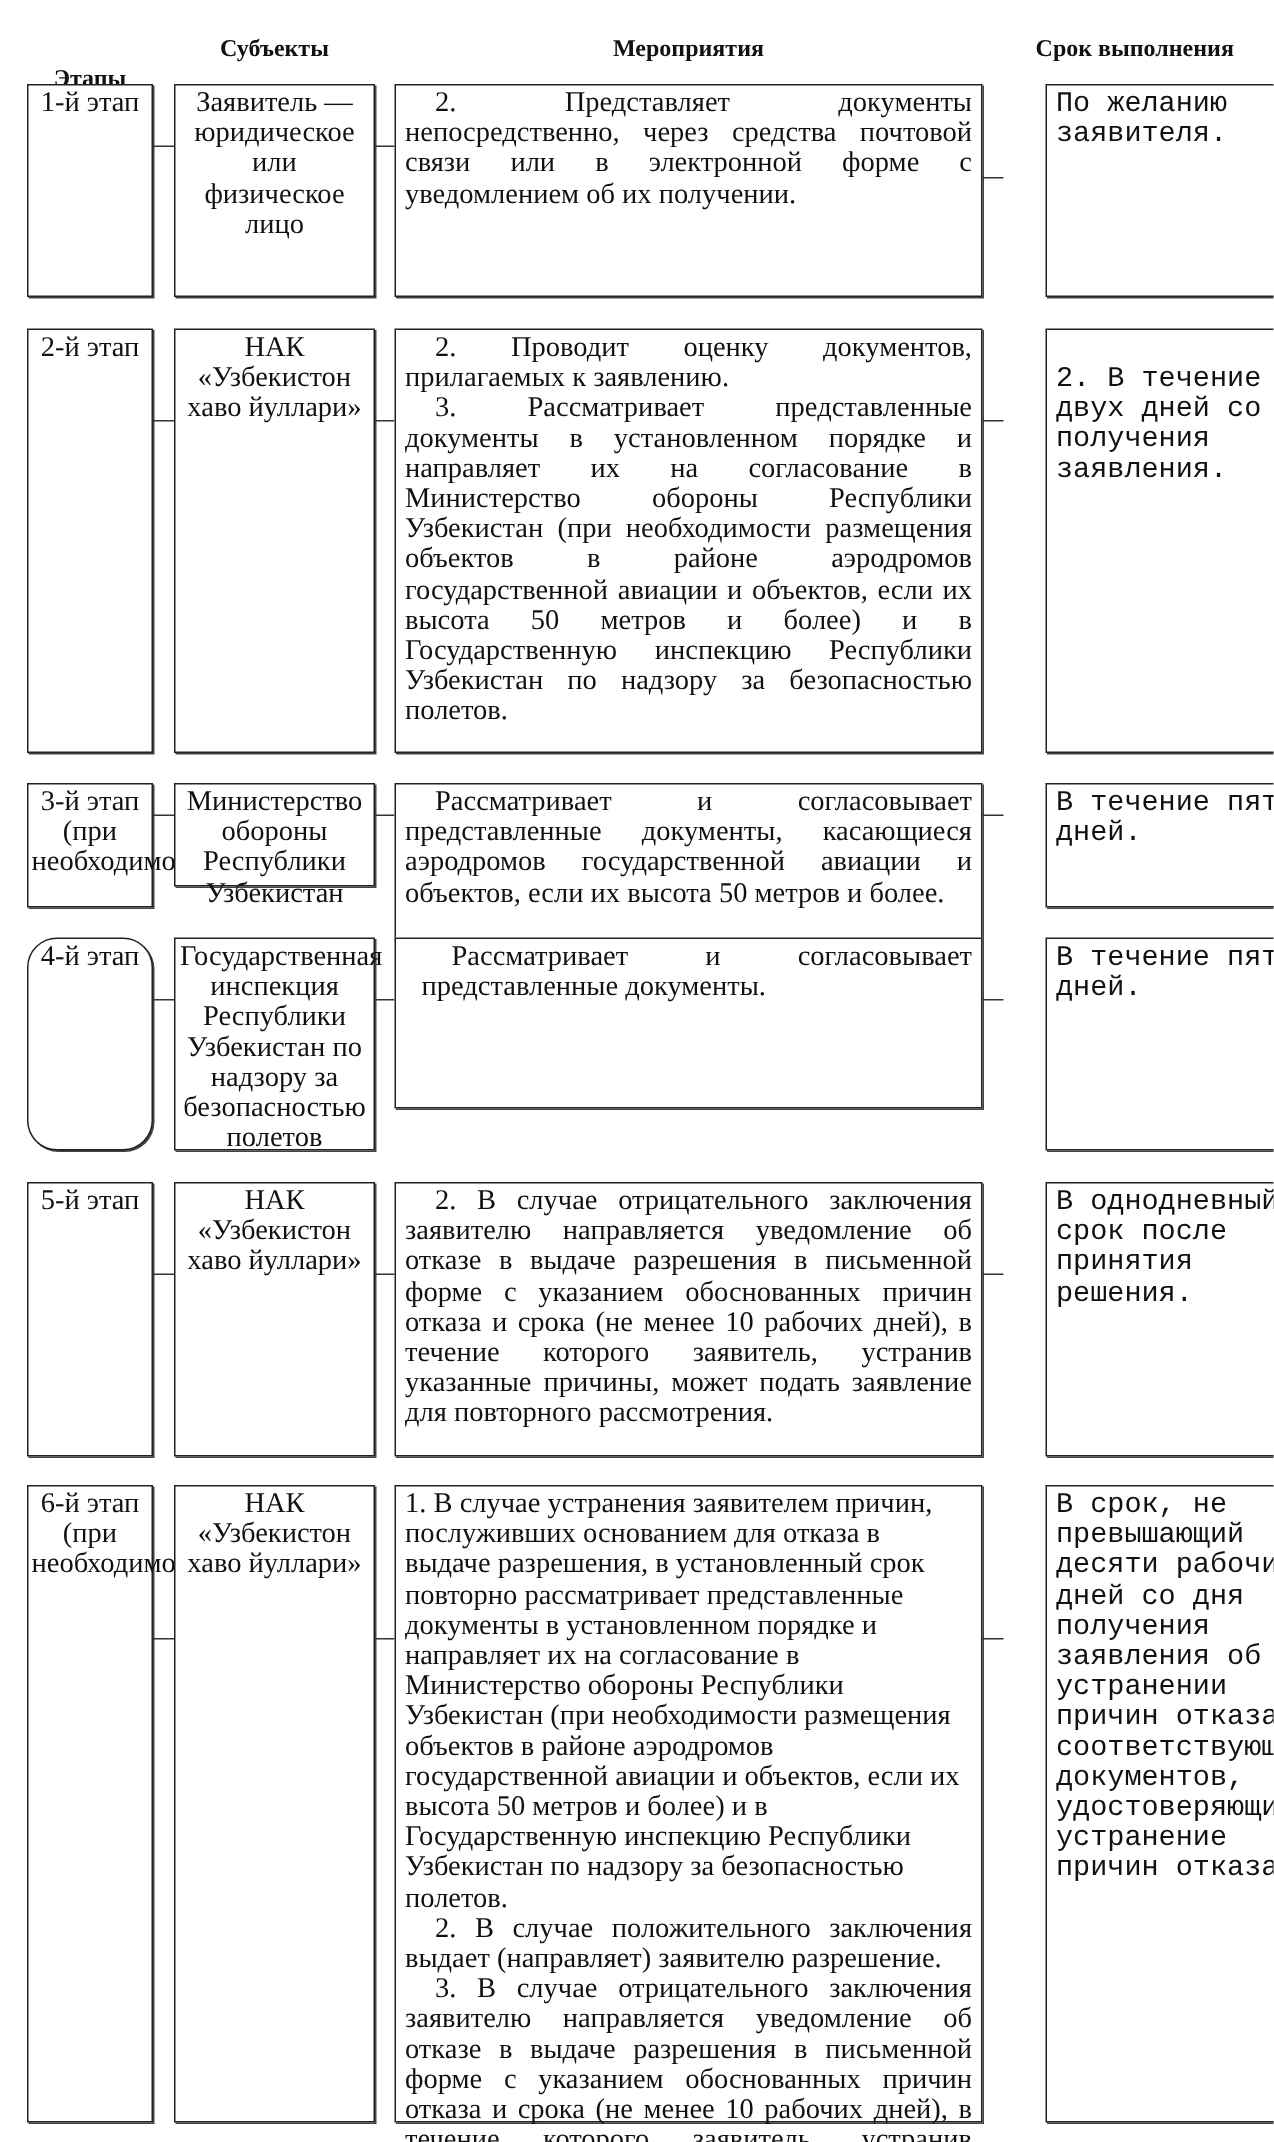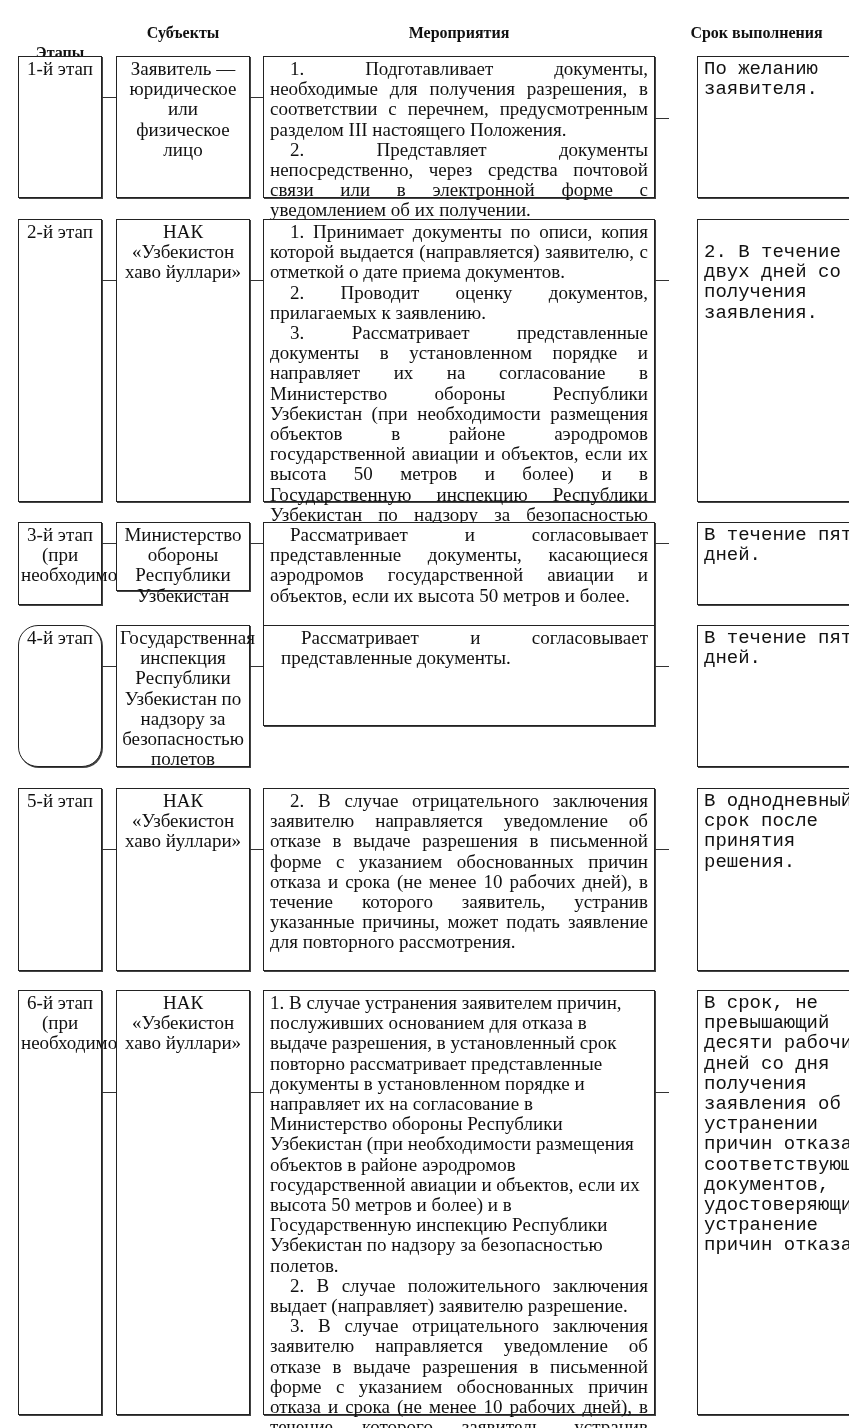--- a/index.html
+++ b/index.html
@@ -24,36 +24,34 @@
 <div class="hdr" style="left:116px;width:134px;">Субъекты</div>
 <div class="hdr" style="left:263px;width:392px;">Мероприятия</div>
 <div class="hdr" style="left:669px;width:175px;">Срок выполнения</div>
 
 <div>
   <div class="box c1" style="top:56px;height:142px;"><span>1-й этап</span></div>
   <div class="conn" style="left:102px;width:14px;top:97px;"></div>
   <div class="box c2" style="top:56px;height:142px;"><span>Заявитель — юридическое или физическое лицо</span></div>
   <div class="conn" style="left:250px;width:13px;top:97px;"></div>
   <div class="box c3" style="top:56px;height:142px;">
-    <p class="para ind">1. Подготавливает документы, необходимые для получения разрешения, в соответствии с перечнем, предусмотренным разделом III настоящего Положения.</p>
     <p class="para ind">2. Представляет документы непосредственно, через средства почтовой связи или в электронной форме с уведомлением об их получении.</p>
   </div>
   <div class="conn" style="left:655px;width:14px;top:118px;"></div>
   <div class="box c4" style="top:56px;height:142px;">
     <p class="para">По желанию заявителя.</p>
   </div>
 </div>
 
 <div>
   <div class="box c1" style="top:219px;height:283px;"><span>2-й этап</span></div>
   <div class="conn" style="left:102px;width:14px;top:280px;"></div>
   <div class="box c2" style="top:219px;height:283px;"><span>НАК «Узбекистон хаво йуллари»</span></div>
   <div class="conn" style="left:250px;width:13px;top:280px;"></div>
   <div class="box c3" style="top:219px;height:283px;">
-    <p class="para ind">1. Принимает документы по описи, копия которой выдается (направляется) заявителю, с отметкой о дате приема документов.</p>
     <p class="para ind">2. Проводит оценку документов, прилагаемых к заявлению.</p>
     <p class="para ind">3. Рассматривает представленные документы в установленном порядке и направляет их на согласование в Министерство обороны Республики Узбекистан (при необходимости размещения объектов в районе аэродромов государственной авиации и объектов, если их высота 50 метров и более) и в Государственную инспекцию Республики Узбекистан по надзору за безопасностью полетов.</p>
   </div>
   <div class="conn" style="left:655px;width:14px;top:280px;"></div>
   <div class="box c4" style="top:219px;height:283px;">
     <div class="sp"></div>
     <p class="para">2. В течение двух дней со дня получения заявления.</p>
   </div>
 </div>
 
@@ -69,21 +67,21 @@
   <div class="box c4" style="top:522px;height:83px;">
     <p class="para">В течение пяти дней.</p>
   </div>
 </div>
 
 <div>
   <div class="box c1" style="top:625px;height:142px;border-radius:20px;"><span>4-й этап</span></div>
   <div class="conn" style="left:102px;width:14px;top:666px;"></div>
   <div class="box c2" style="top:625px;height:142px;"><span>Государственная инспекция Республики Узбекистан по надзору за безопасностью полетов</span></div>
   <div class="conn" style="left:250px;width:13px;top:666px;"></div>
-  <div class="box c3" style="top:625px;height:101px;padding-left:17px;">
+  <div class="box c3" style="top:625px;height:114px;padding-left:17px;">
     <p class="para ind">Рассматривает и согласовывает представленные документы.</p>
   </div>
   <div class="conn" style="left:655px;width:14px;top:666px;"></div>
   <div class="box c4" style="top:625px;height:142px;">
     <p class="para">В течение пяти дней.</p>
   </div>
 </div>
 
 <div>
   <div class="box c1" style="top:788px;height:183px;"><span>5-й этап</span></div>

